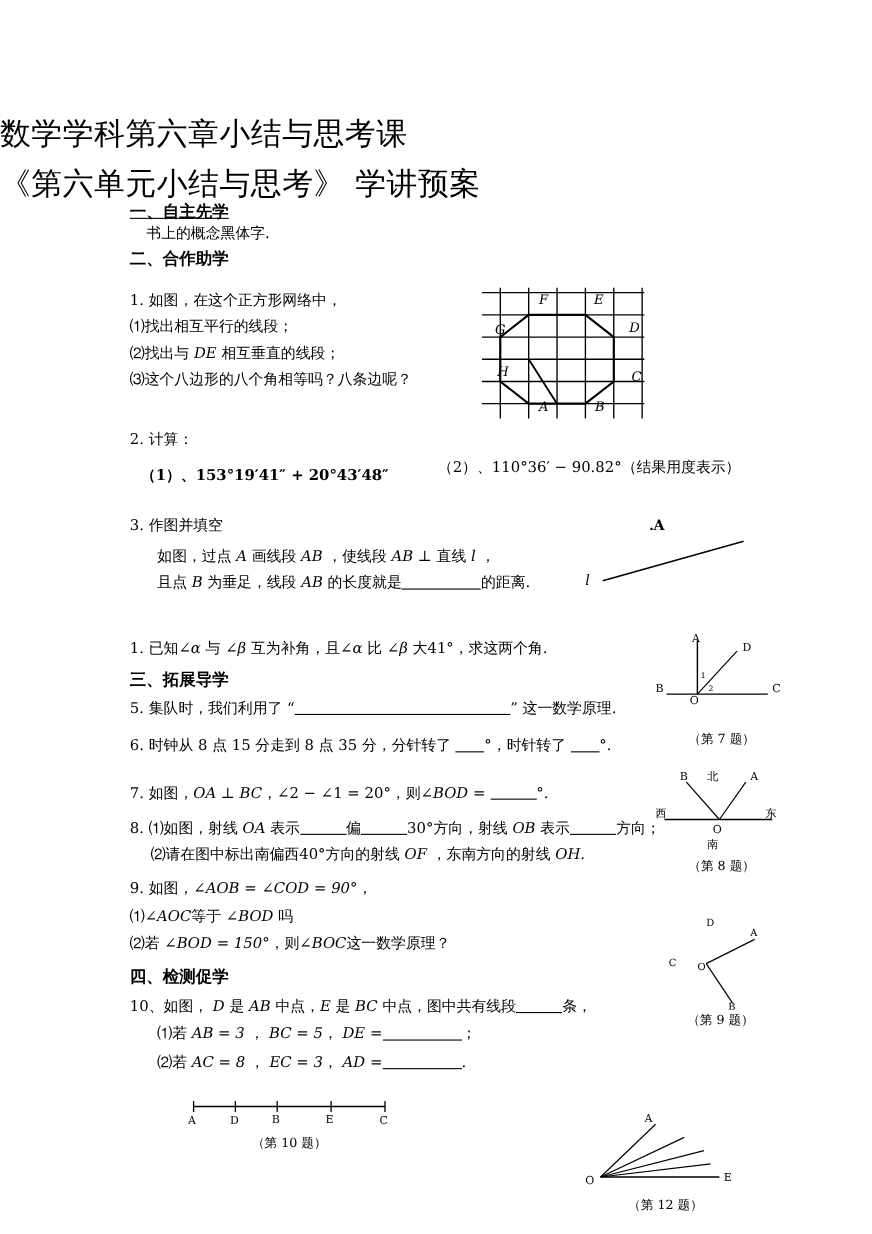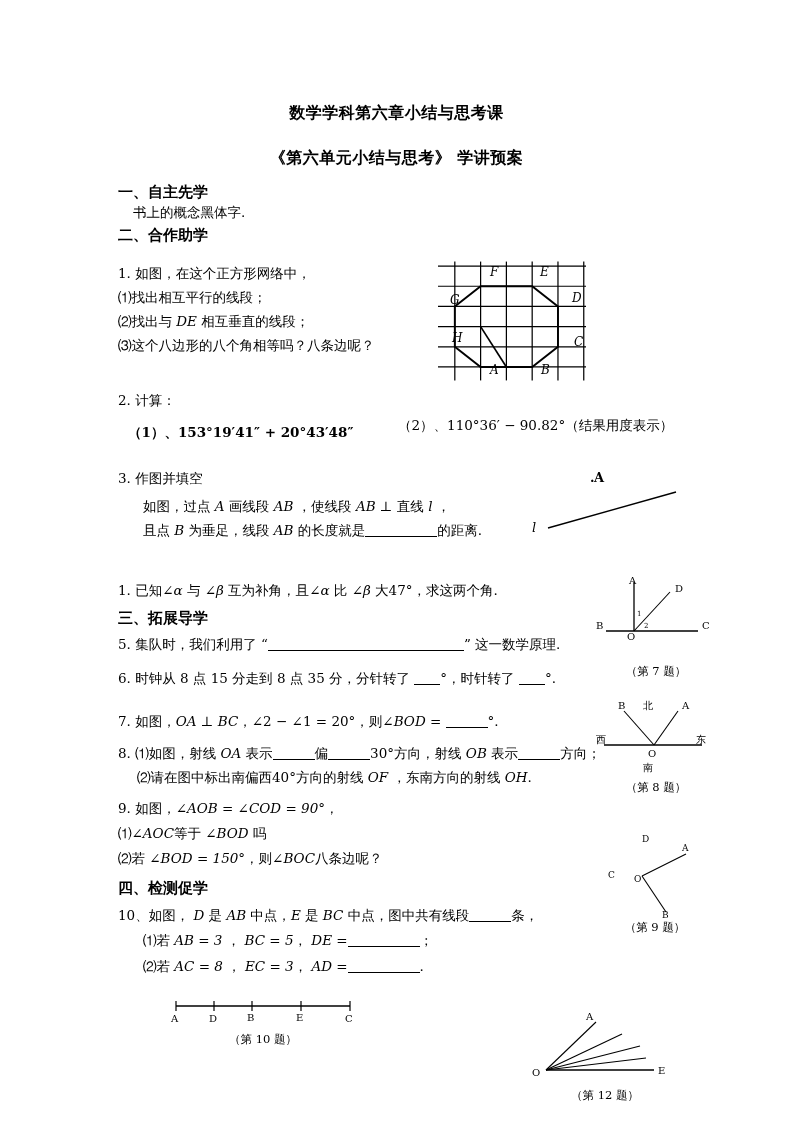--- a/index.html
+++ b/index.html
@@ -16,23 +16,22 @@
     width: 793px;
     height: 1122px;
     overflow: hidden;
     background: #ffffff;
   }
   .abs { position: absolute; }
 
   
   .doc-title {
     font-family: "DejaVu Sans", "Liberation Sans", sans-serif;
-    font-weight: bold;
-    font-size: 16px;
-    text-align: center;
+    font-weight: normal;
+    font-size: 28px;
     letter-spacing: 0.5px;
     white-space: nowrap;
   }
   .section-head {
     font-family: "DejaVu Sans", "Liberation Sans", sans-serif;
     font-weight: bold;
     font-size: 15px;
     white-space: nowrap;
   }
 
@@ -65,21 +64,21 @@
   svg .lbl-it { font-style: italic; }
 </style>
 </head>
 <body>
 
 <div id="page">
 
   <div class="abs doc-title" style="left:0; top:103px; width:793px;">数学学科第六章小结与思考课</div>
   <div class="abs doc-title" style="left:0; top:148px; width:793px;">《第六单元小结与思考》  学讲预案</div>
 
-  <div class="abs section-head" style="left:118px; top:183px;">一、自主先学</div>
+  <div class="abs section-head" style="left:118px; top:183px;text-decoration:underline;">一、自主先学</div>
   <div class="abs t" style="left:133px; top:204px;">书上的概念黑体字.</div>
 
   <div class="abs section-head" style="left:118px; top:226px;">二、合作助学</div>
 
   <div class="abs t" style="left:118px; top:265px;">1. 如图，在这个正方形网络中，</div>
   <div class="abs t" style="left:118px; top:289px;">⑴找出相互平行的线段；</div>
   <div class="abs t" style="left:118px; top:313px;">
     <span>⑵找出与 </span><span class="mi">DE</span><span> 相互垂直的线段；</span>
   </div>
   <div class="abs t" style="left:118px; top:337px;">⑶这个八边形的八个角相等吗？八条边呢？</div>
@@ -144,21 +143,21 @@
   <div class="abs" style="left:528px; top:466px;">
     <svg width="160" height="72" viewBox="0 0 160 72">
       <text x="62" y="16" font-size="13" font-weight="bold">.</text>
       <text x="66" y="16" font-size="13" font-weight="bold">A</text>
       <line x1="20" y1="62" x2="148" y2="26" stroke="#000" stroke-width="1.4"></line>
       <text x="4" y="66" font-size="13" class="lbl-it">l</text>
     </svg>
   </div>
 
   <div class="abs t" style="left:118px; top:582px;">
-    <span>1. 已知</span><span class="mi">∠α</span><span> 与 </span><span class="mi">∠β</span><span> 互为补角，且</span><span class="mi">∠α</span><span> 比 </span><span class="mi">∠β</span><span> 大</span><span>47°</span><span>，求这两个角.</span>
+    <span>1. 已知</span><span class="mi">∠α</span><span> 与 </span><span class="mi">∠β</span><span> 互为补角，且</span><span class="mi">∠α</span><span> 比 </span><span class="mi">∠β</span><span> 大</span><span>41°</span><span>，求这两个角.</span>
   </div>
 
   <div class="abs section-head" style="left:118px; top:609px;">三、拓展导学</div>
 
   <div class="abs t" style="left:118px; top:636px;">
     <span>5. 集队时，我们利用了 “</span><span class="blank-xl"></span><span>” 这一数学原理.</span>
   </div>
 
   <div class="abs t" style="left:118px; top:670px;">
     <span>6. 时钟从 8 点 15 分走到 8 点 35 分，分针转了 </span><span class="blank-s"></span><span>°，时针转了 </span><span class="blank-s"></span><span>°.</span>
@@ -175,21 +174,21 @@
     <span>⑵请在图中标出南偏西</span><span>40°</span><span>方向的射线 </span><span class="mi">OF</span><span> ，东南方向的射线 </span><span class="mi">OH</span><span>.</span>
   </div>
 
   <div class="abs t" style="left:118px; top:800px;text-align:center;">
     <span>9. 如图，</span><span class="mi">∠AOB = ∠COD = 90°</span><span>，</span>
   </div>
   <div class="abs t" style="left:118px; top:825px;">
     <span>⑴</span><span class="mi">∠AOC</span><span>等于 </span><span class="mi">∠BOD</span><span> 吗</span>
   </div>
   <div class="abs t" style="left:118px; top:850px;">
-    <span>⑵若 </span><span class="mi">∠BOD = 150°</span><span>，则</span><span class="mi">∠BOC</span><span>八条边呢？</span>
+    <span>⑵若 </span><span class="mi">∠BOD = 150°</span><span>，则</span><span class="mi">∠BOC</span><span>这一数学原理？</span>
   </div>
 
   <div class="abs section-head" style="left:118px; top:879px;">四、检测促学</div>
 
   <div class="abs t" style="left:118px; top:907px;">
     <span>10、如图，   </span><span class="mi">D</span><span> 是 </span><span class="mi">AB</span><span> 中点，</span><span class="mi">E</span><span> 是 </span><span class="mi">BC</span><span> 中点，图中共有线段</span><span class="blank-m"></span><span>条，</span>
   </div>
   <div class="abs t" style="left:143px; top:932px;">
     <span>⑴若 </span><span class="mi">AB = 3</span><span> ，  </span><span class="mi">BC = 5</span><span>，  </span><span class="mi">DE =</span><span class="blank-l"></span><span>；</span>
   </div>

